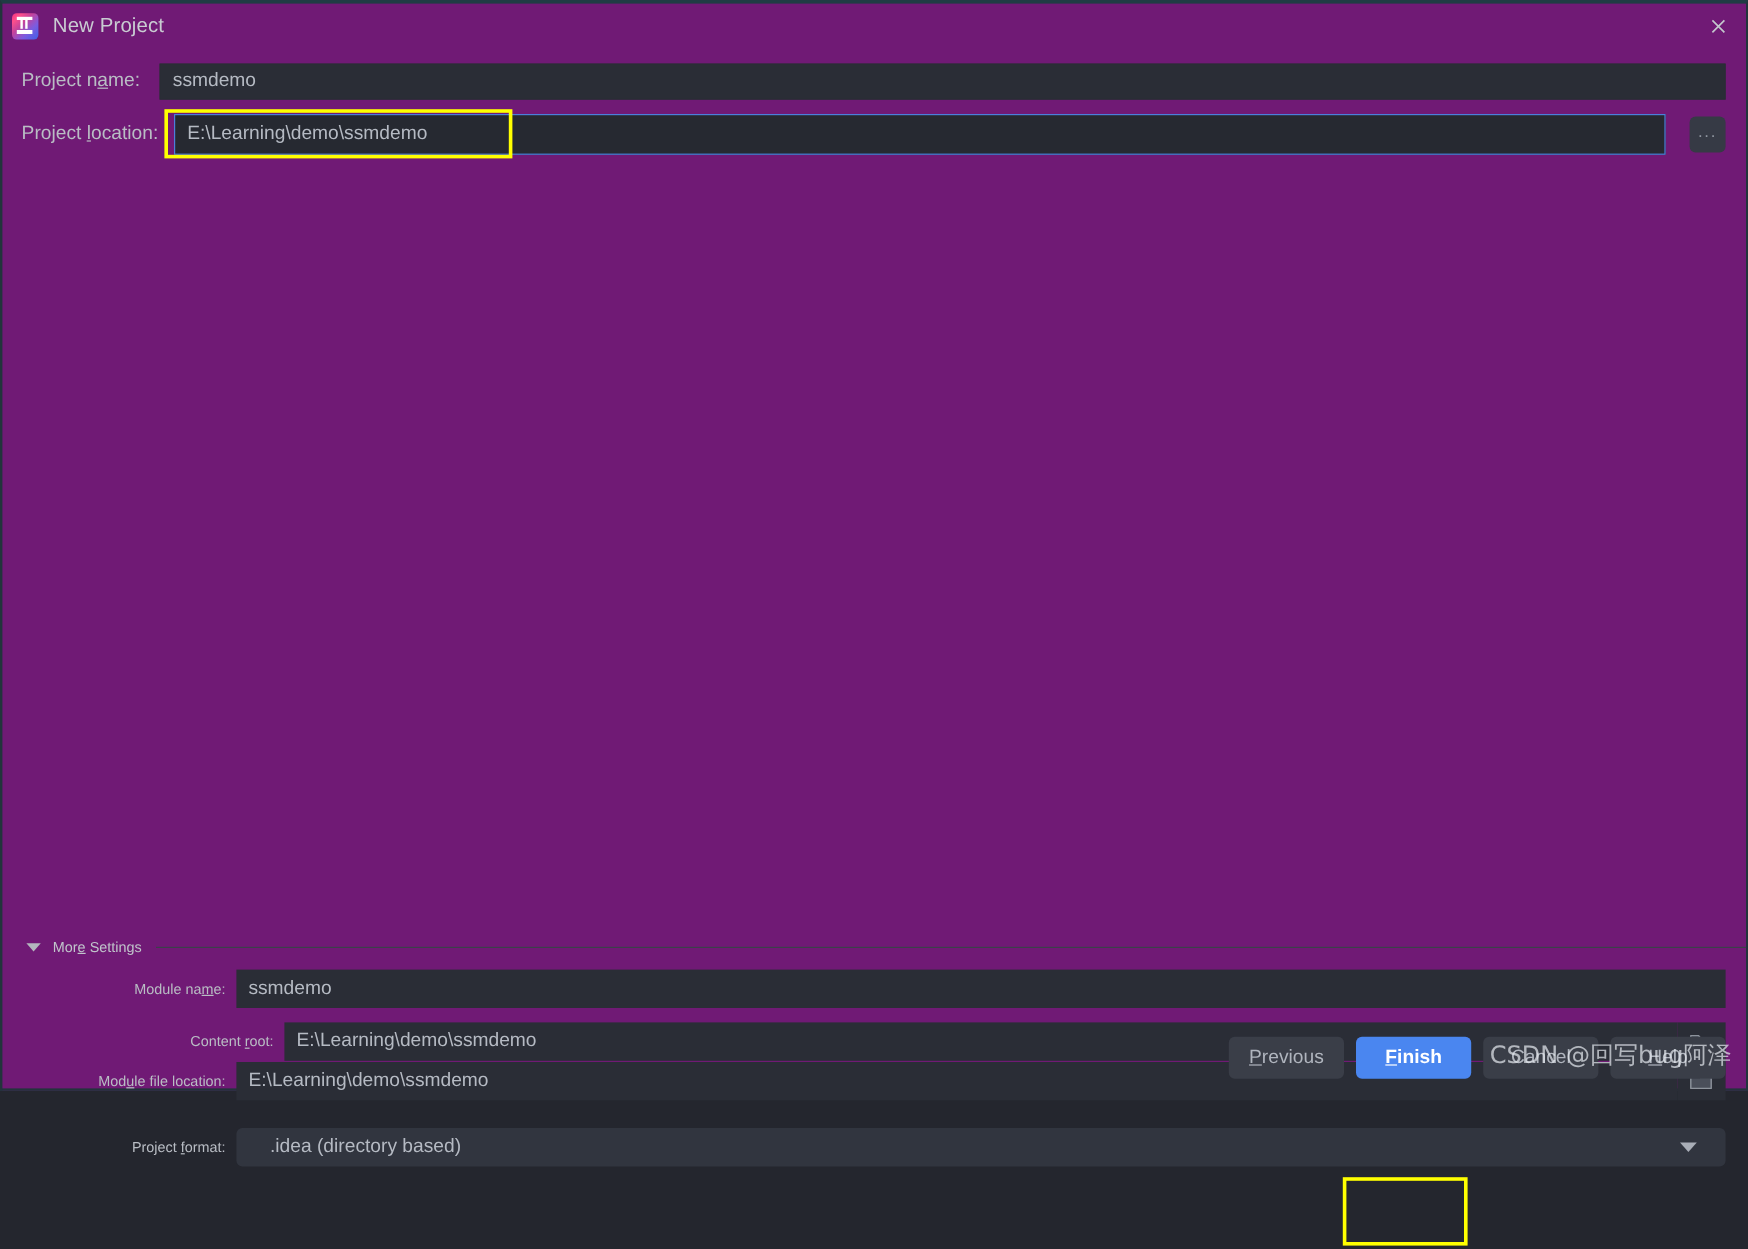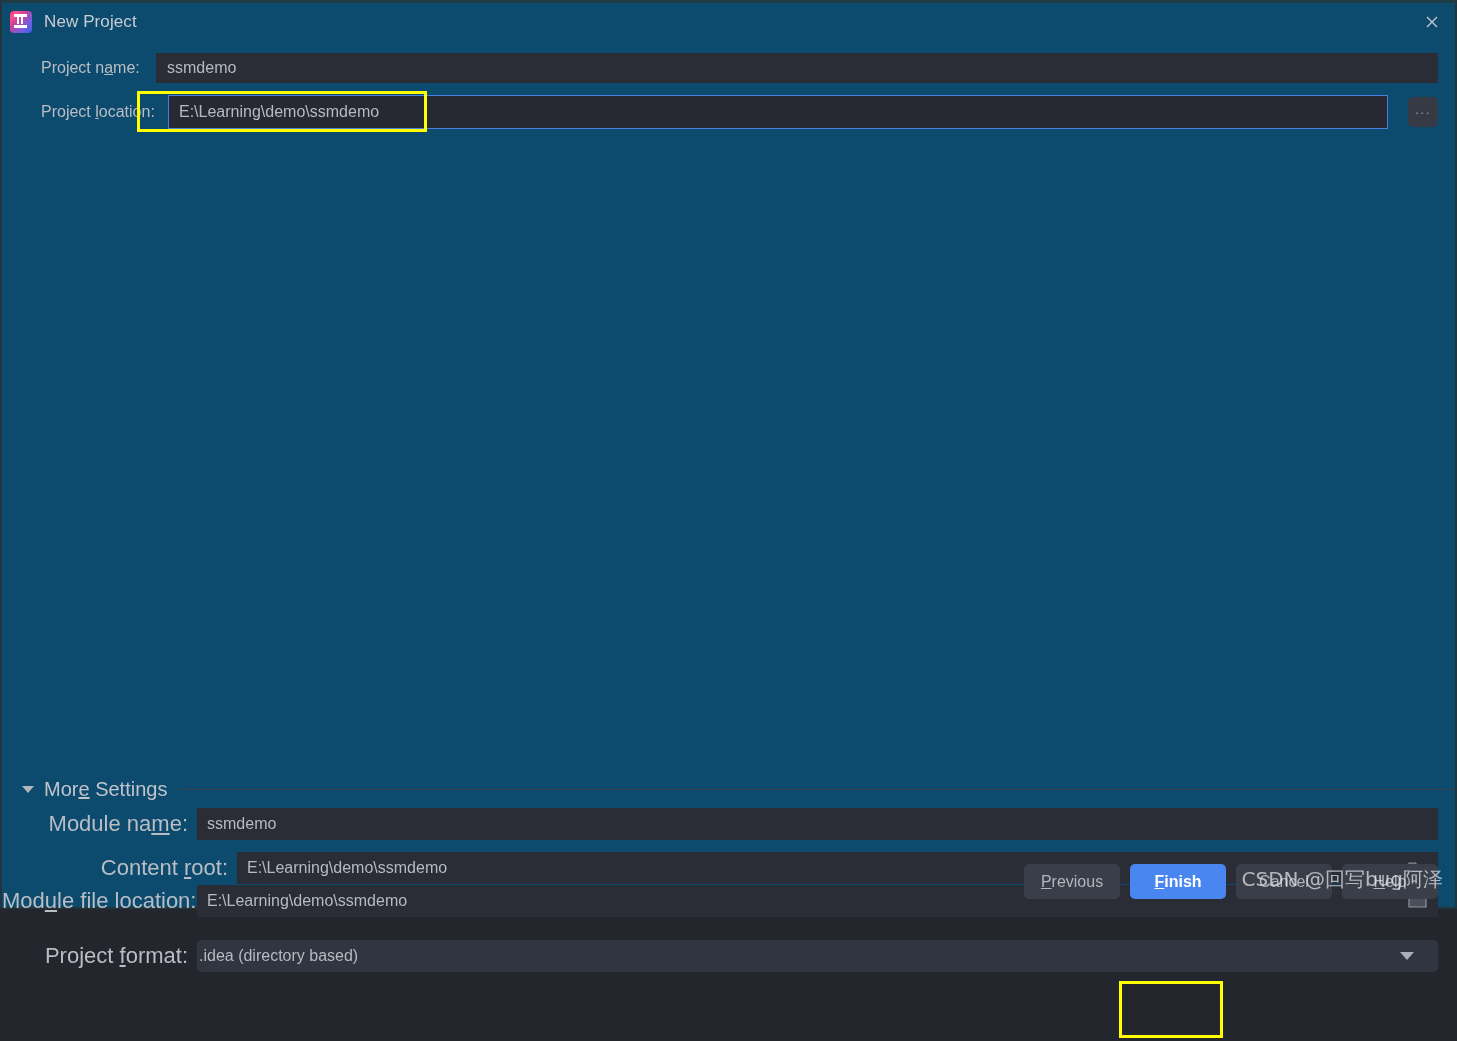--- a/index.html
+++ b/index.html
@@ -9,21 +9,21 @@
     height: 1041px;
     overflow: hidden;
     background: #24262e;
     font-family: "Liberation Sans", sans-serif;
   }
 
   #dialog {
     position: relative;
     width: 1457px;
     height: 909px;
-    background: #0c4a6e;
+    background: #701a75;
     border-top: 3px solid #1f3c44;
     border-left: 2px solid #22343c;
     border-right: 2px solid #22343c;
     border-bottom: 2px solid #22343c;
     color: #b9bdc4;
     font-size: 16px;
   }
 
   
   #titlebar {
@@ -92,21 +92,20 @@
   #row-project-name { top: 50px; height: 30px; }
   #row-project-location { top: 92px; height: 34px; gap: 12px; }
 
   .top-label {
     width: 131px;
     text-align: left;
     padding-left: 16px;
     font-size: 16px;
     color: #b9bdc4;
     white-space: nowrap;
-    margin-left: 23px;
   }
   .txt-field {
     background: #2a2d36;
     border: 1px solid #2a2d36;
     height: 30px;
     line-height: 28px;
     padding-left: 10px;
     font-size: 16px;
     color: #b5bac3;
     font-family: "Liberation Sans", sans-serif;
@@ -162,21 +161,21 @@
   }
   #more-settings-arrow {
     margin-left: 20px;
     width: 0; height: 0;
     border-left: 6px solid transparent;
     border-right: 6px solid transparent;
     border-top: 7px solid #b3b7be;
   }
   #more-settings-label {
     margin-left: 10px;
-    font-size: 20px;
+    font-size: 12px;
     color: #c0c4cb;
     white-space: nowrap;
   }
   #more-settings-rule {
     flex: 1;
     height: 1px;
     background: #3c404a;
     margin-left: 12px;
     margin-right: 0;
   }
@@ -191,21 +190,21 @@
   }
   #row-module-name      { top: 805px; }
   #row-content-root     { top: 849px; padding-left: 40px; }
   #row-module-file-loc  { top: 882px; }
   #row-project-format   { top: 937px; border-radius: 10px; }
 
   .set-label {
     width: 190px;
     text-align: right;
     padding-right: 4px;
-    font-size: 22px;
+    font-size: 12px;
     color: #b9bdc4;
     white-space: nowrap;
   }
   .set-field {
     background: #2a2d36;
     border: none;
     height: 32px;
     line-height: 30px;
     padding-left: 10px;
     font-size: 16px;
@@ -235,21 +234,21 @@
     margin-right: 17px;
     height: 32px;
     background: #31353f;
     border-radius: 5px;
     display: flex;
     align-items: center;
     cursor: pointer;
     position: relative;
   }
   #project-format-value {
-    padding-left: 2px;
+    padding-left: 28px;
     font-size: 16px;
     color: #b5bac3;
     text-align: right;
   }
   #project-format-arrow {
     position: absolute;
     right: 24px;
     width: 0; height: 0;
     border-left: 7px solid transparent;
     border-right: 7px solid transparent;

